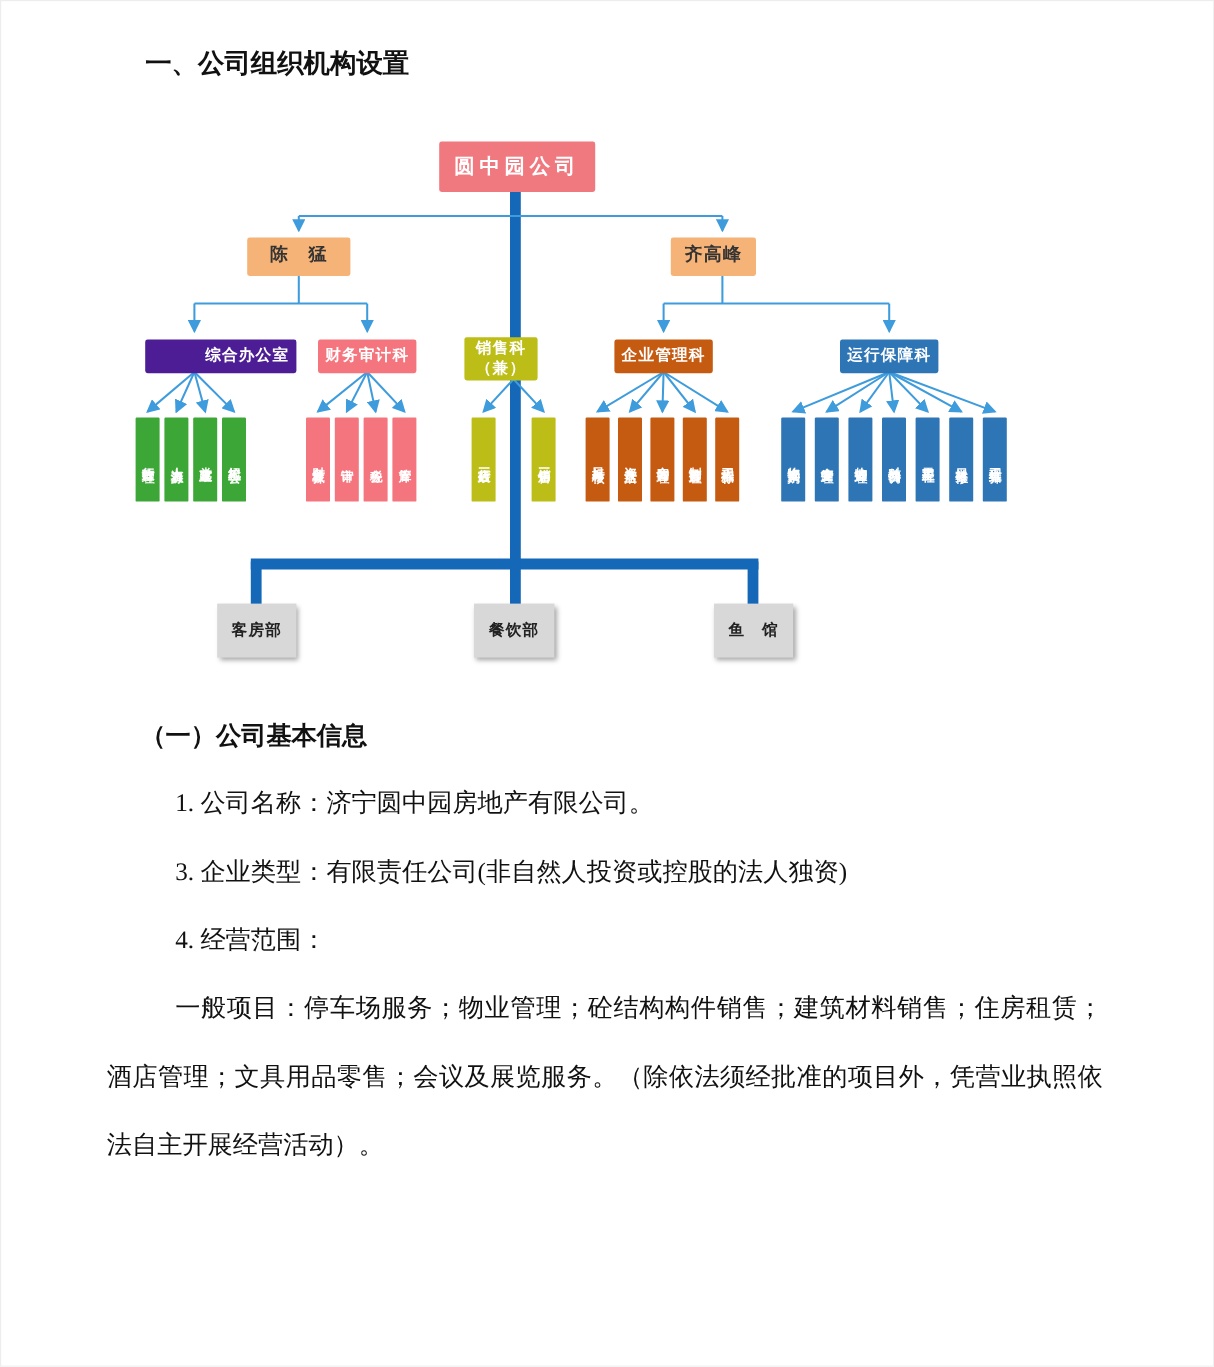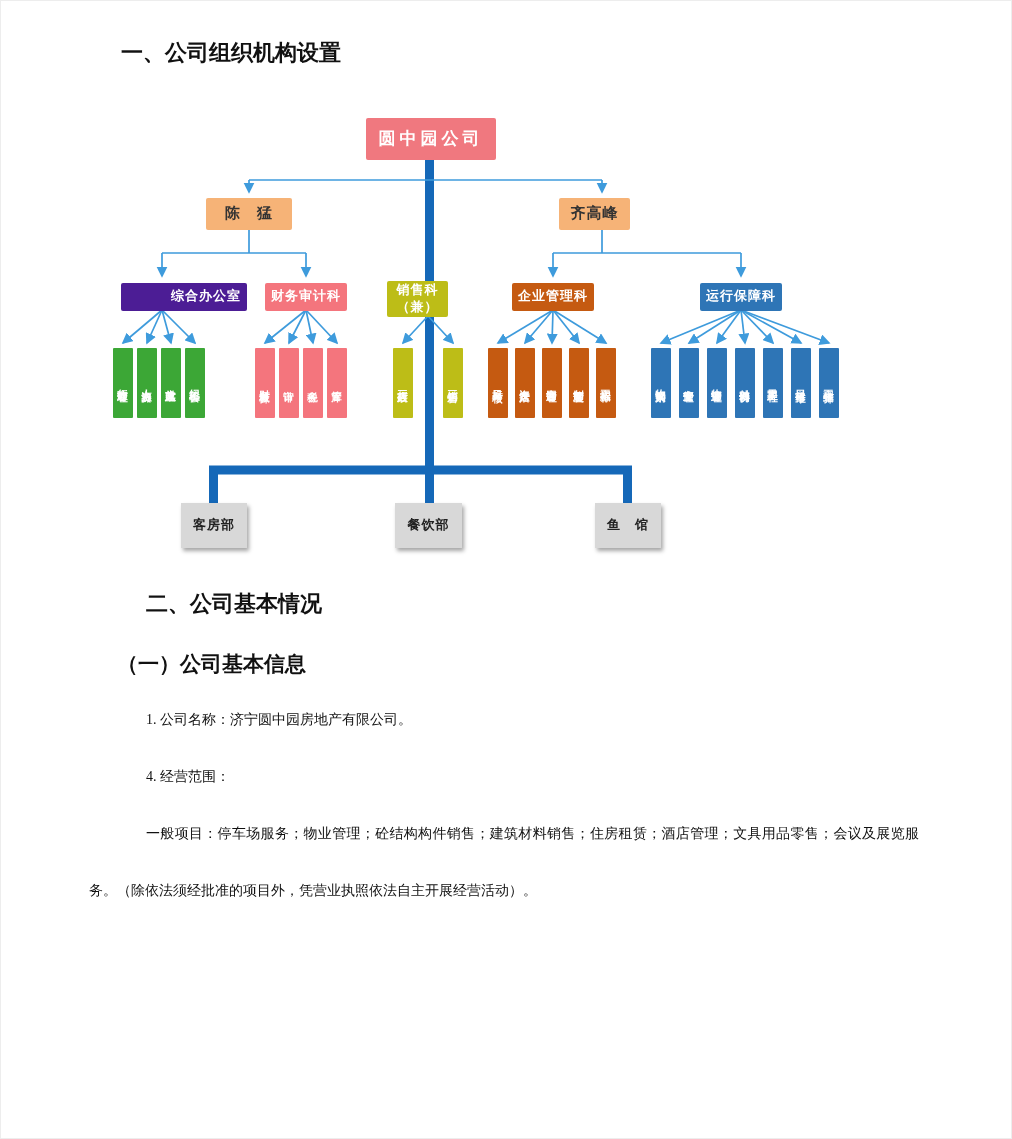--- a/index.html
+++ b/index.html
@@ -21,21 +21,21 @@
   h1{margin:38px 0 0 120px;}
   h2{margin:22px 0 0 145px;}
   h3{
     font-family:"Liberation Sans","DejaVu Sans",sans-serif;
     font-size:21px;font-weight:bold;color:#111;
     margin:32px 0 0 116px;line-height:1.3;
   }
   .bodytext{
     margin:14px 92px 0 88px;
     font-family:"Liberation Serif","DejaVu Serif",serif;
-    font-size:14px;color:#111;
+    font-size:21px;color:#111;
     line-height:57px;
     text-align:justify;
   }
   .bodytext p{margin:0;text-indent:57px;}
 
   
   .chart{position:relative;height:470px;margin-top:30px;}
   .chart svg{position:absolute;left:0;top:0;}
   .obox{
     position:absolute;
@@ -167,22 +167,22 @@
       <div class="vbox" style="background: rgb(46, 117, 182);">零星工程</div>
       <div class="vbox" style="background: rgb(46, 117, 182);">日常维修</div>
       <div class="vbox" style="background: rgb(46, 117, 182);">工程结算</div>
     </div>
 
     <div class="gbox" style="left: 180px; top: 405px; width: 66px; height: 45px; background: rgb(216, 216, 216); font-family: Liberation Serif, serif;">客房部</div>
     <div class="gbox" style="left: 394px; top: 405px; width: 67px; height: 45px; background: rgb(216, 216, 216);">餐饮部</div>
     <div class="gbox" style="left: 594px; top: 405px; width: 66px; height: 45px; background: rgb(216, 216, 216);">鱼　馆</div>
   </div>
 
-  <h2>二、公司基本情况</h2>
   <h3>（一）公司基本信息</h3>
 
   <div class="bodytext">
     <p>1. 公司名称：济宁圆中园房地产有限公司。</p>
+    <p>3. 企业类型：有限责任公司(非自然人投资或控股的法人独资)</p>
     <p>4. 经营范围：</p>
     <p>一般项目：停车场服务；物业管理；砼结构构件销售；建筑材料销售；住房租赁；酒店管理；文具用品零售；会议及展览服务。（除依法须经批准的项目外，凭营业执照依法自主开展经营活动）。</p>
   </div>
 
 </div>
 
 </body></html>

